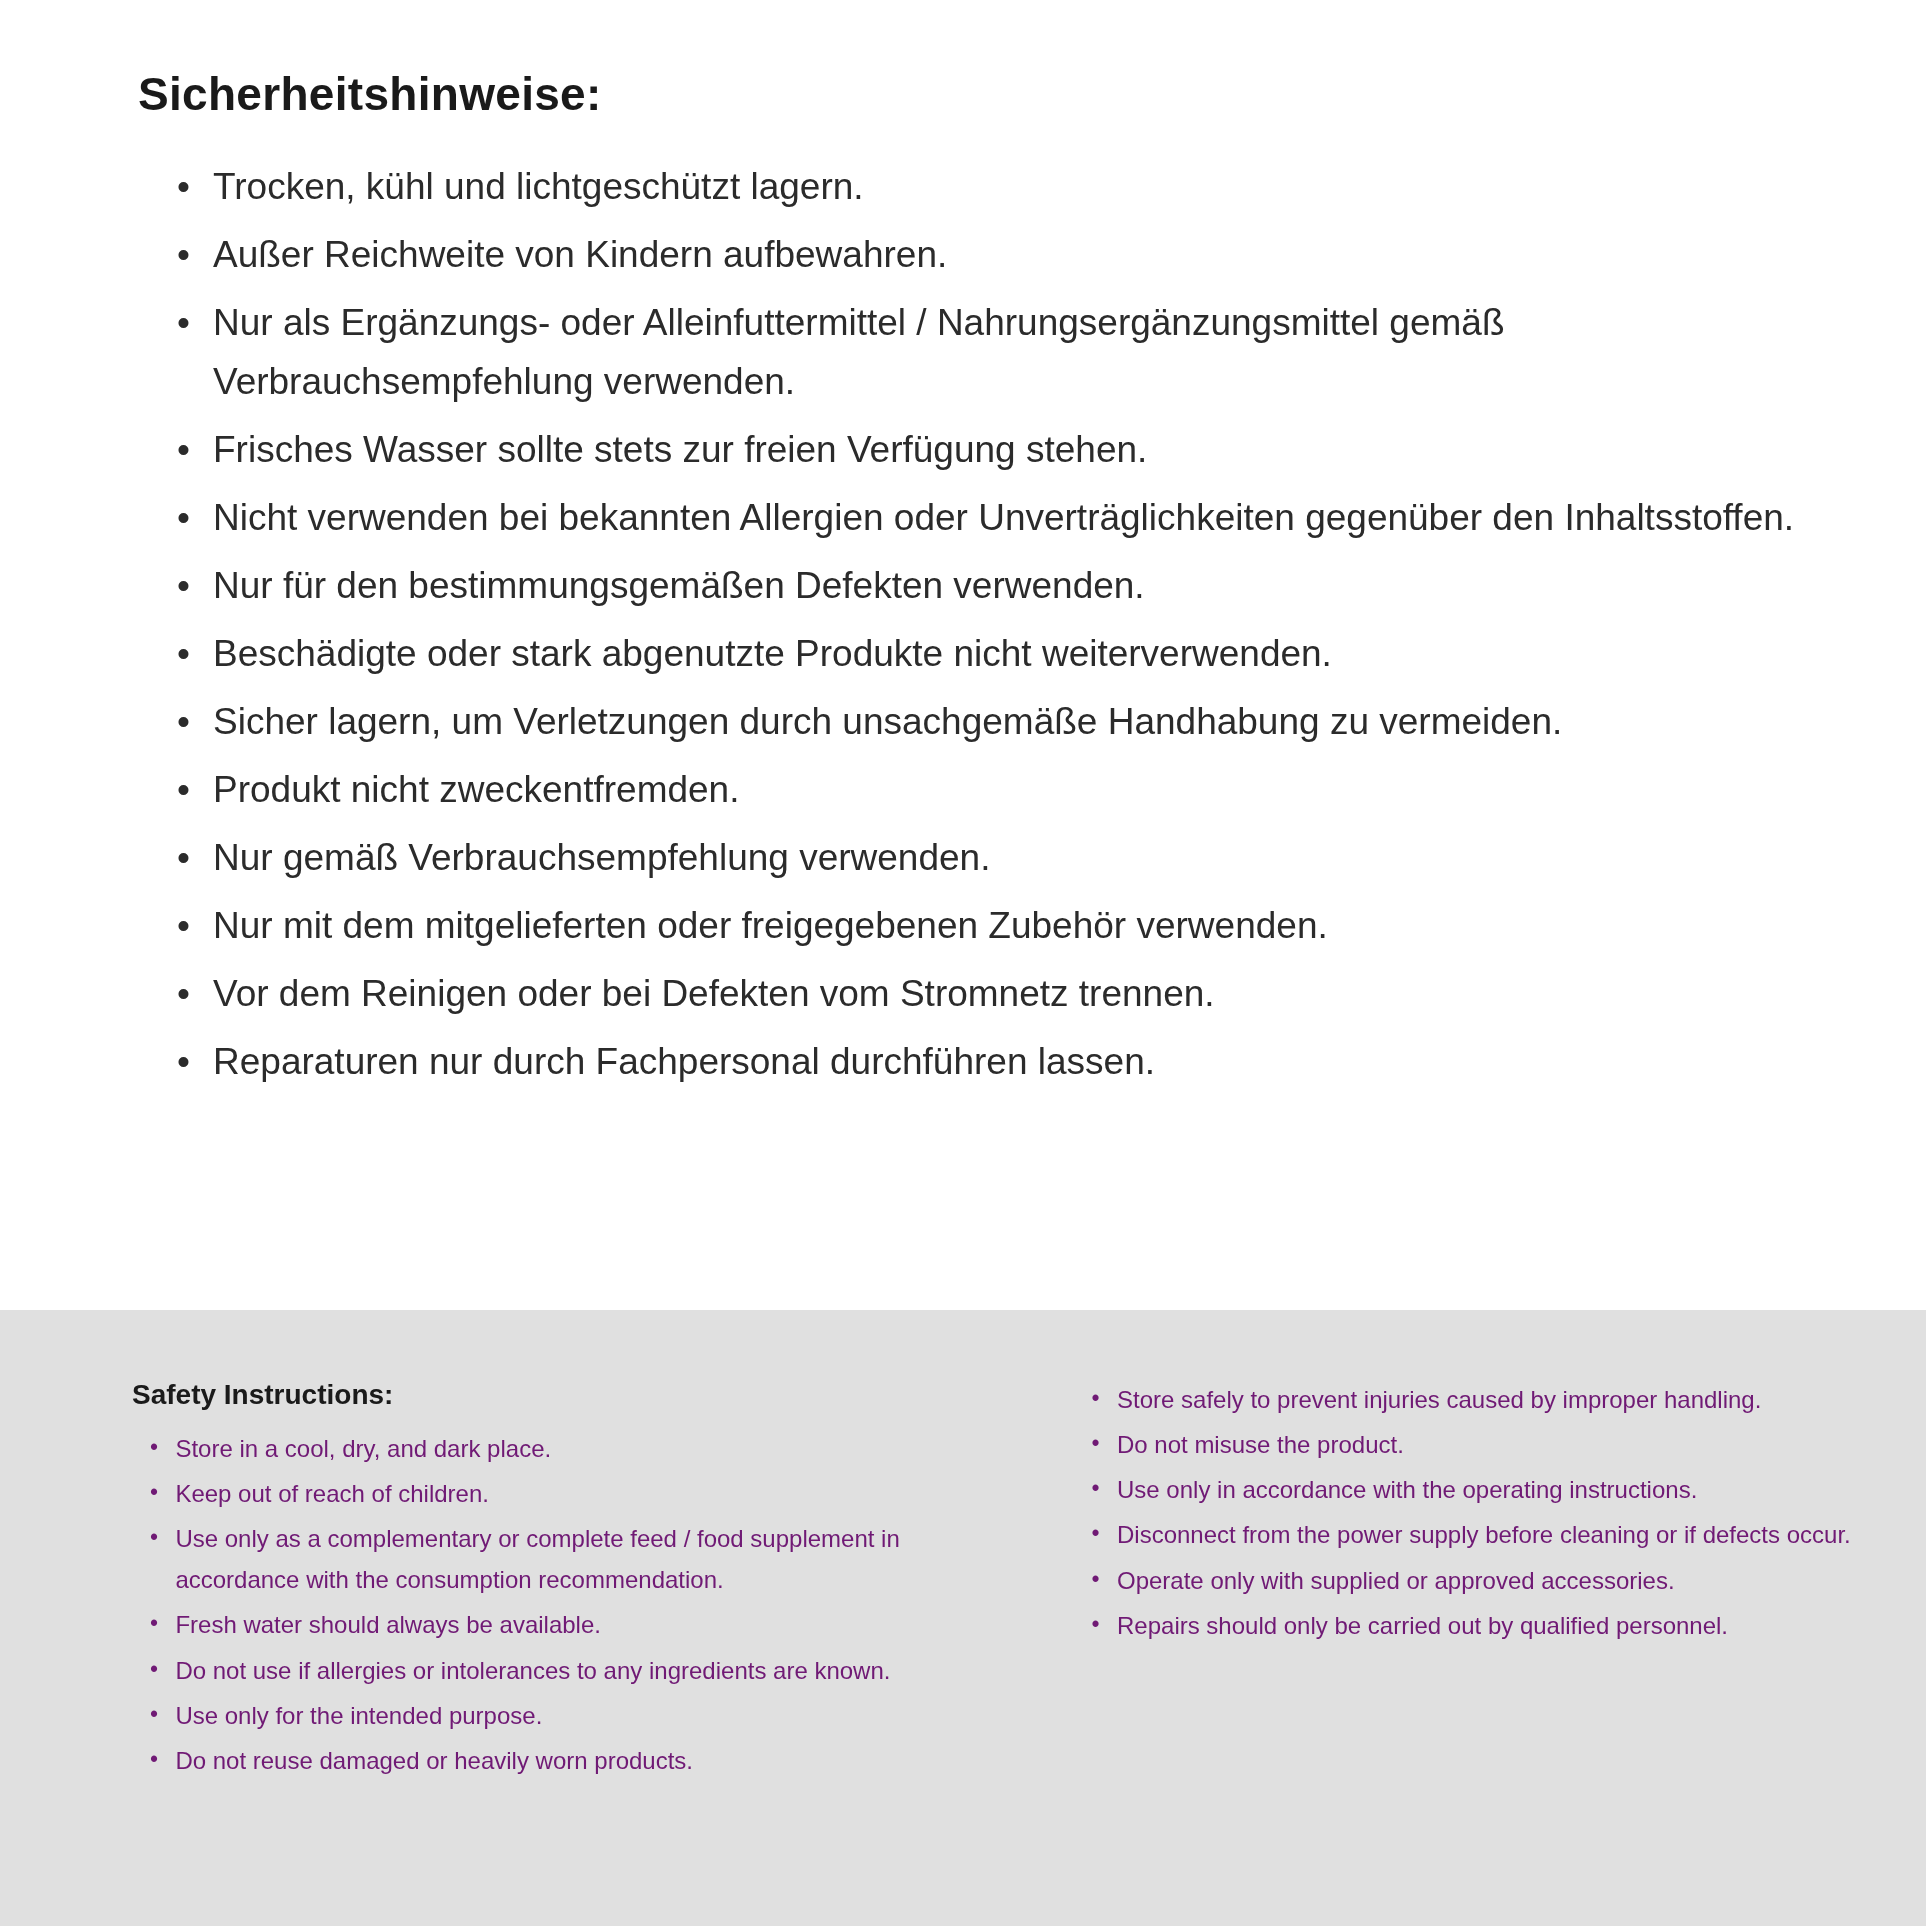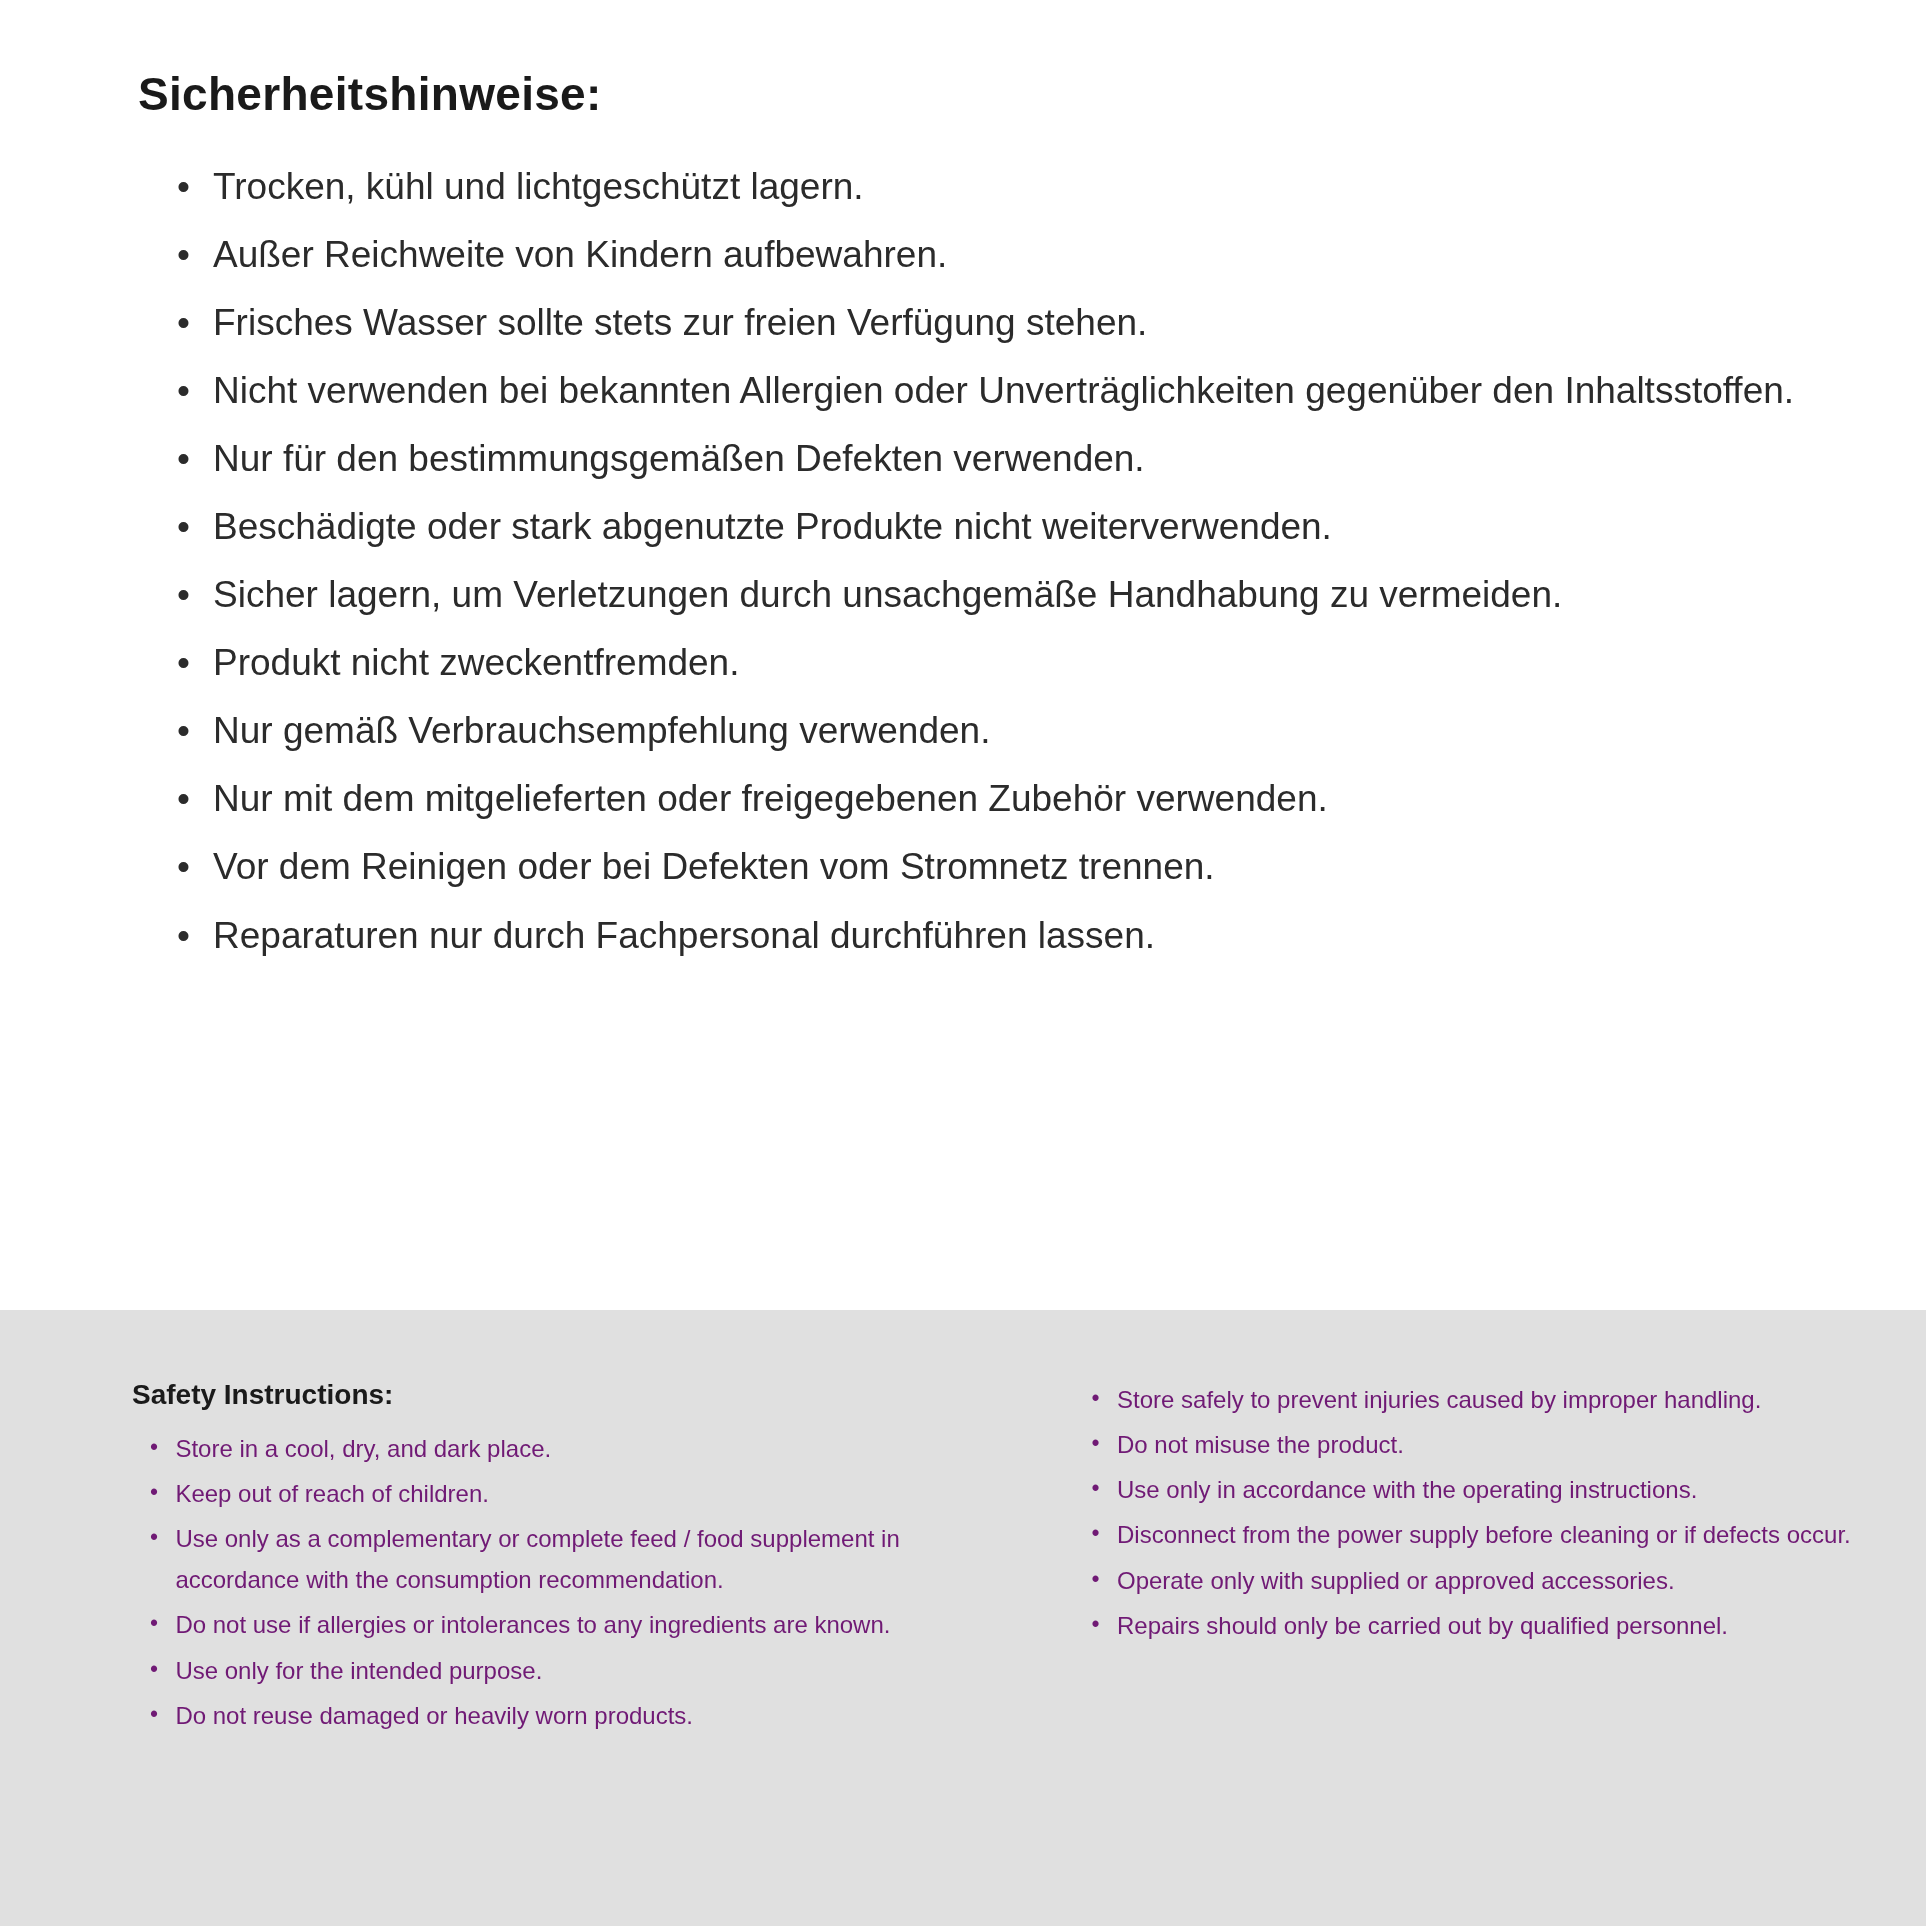--- a/index.html
+++ b/index.html
@@ -94,40 +94,42 @@
   }
 </style>
 </head>
 <body>
 
 <div class="german-section">
   <h1 class="german-title">Sicherheitshinweise:</h1>
   <div class="g-list">
     <div class="g-item">Trocken, kühl und lichtgeschützt lagern.</div>
     <div class="g-item">Außer Reichweite von Kindern aufbewahren.</div>
+    <div class="g-item">Nur als Ergänzungs- oder Alleinfuttermittel / Nahrungsergänzungsmittel gemäß Verbrauchsempfehlung verwenden.</div>
     <div class="g-item">Frisches Wasser sollte stets zur freien Verfügung stehen.</div>
     <div class="g-item">Nicht verwenden bei bekannten Allergien oder Unverträglichkeiten gegenüber den Inhaltsstoffen.</div>
     <div class="g-item">Nur für den bestimmungsgemäßen Defekten verwenden.</div>
     <div class="g-item">Beschädigte oder stark abgenutzte Produkte nicht weiterverwenden.</div>
     <div class="g-item">Sicher lagern, um Verletzungen durch unsachgemäße Handhabung zu vermeiden.</div>
     <div class="g-item">Produkt nicht zweckentfremden.</div>
     <div class="g-item">Nur gemäß Verbrauchsempfehlung verwenden.</div>
     <div class="g-item">Nur mit dem mitgelieferten oder freigegebenen Zubehör verwenden.</div>
     <div class="g-item">Vor dem Reinigen oder bei Defekten vom Stromnetz trennen.</div>
     <div class="g-item">Reparaturen nur durch Fachpersonal durchführen lassen.</div>
   </div>
 </div>
 
 <div class="english-section">
   <div class="col-left">
     <h2 class="english-title">Safety Instructions:</h2>
     <div class="e-list">
       <div class="e-item">Store in a cool, dry, and dark place.</div>
       <div class="e-item">Keep out of reach of children.</div>
       <div class="e-item">Use only as a complementary or complete feed / food supplement in accordance with the consumption recommendation.</div>
+      <div class="e-item">Fresh water should always be available.</div>
       <div class="e-item">Do not use if allergies or intolerances to any ingredients are known.</div>
       <div class="e-item">Use only for the intended purpose.</div>
       <div class="e-item">Do not reuse damaged or heavily worn products.</div>
     </div>
   </div>
   <div class="col-right">
     <div class="e-list">
       <div class="e-item">Store safely to prevent injuries caused by improper handling.</div>
       <div class="e-item">Do not misuse the product.</div>
       <div class="e-item">Use only in accordance with the operating instructions.</div>

